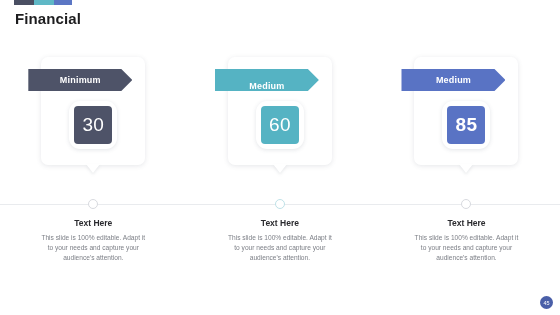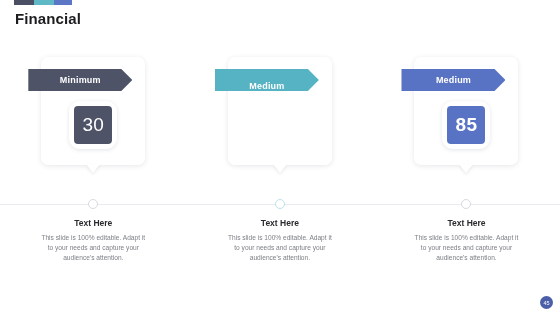--- a/index.html
+++ b/index.html
@@ -229,20 +229,25 @@
         <div class="text-heading">Text Here</div>
         <div class="text-body">This slide is 100% editable. Adapt it to your needs and capture your audience's attention.</div>
       </div>
     </div>
 
     <div class="column">
       <div class="card">
         <div class="banner" style="background: rgb(85, 179, 195); align-items: flex-end;">
           <span>Medium</span>
         </div>
+        <div class="badge-wrap">
+          <div class="badge" style="background: rgb(85, 179, 195);">
+            <span>60</span>
+          </div>
+        </div>
         <div class="card-tail"></div>
       </div>
       <div class="node" style="border: 1.5px solid rgb(191, 226, 232);"></div>
       <div class="text-block">
         <div class="text-heading">Text Here</div>
         <div class="text-body">This slide is 100% editable. Adapt it to your needs and capture your audience's attention.</div>
       </div>
     </div>
 
     <div class="column">

